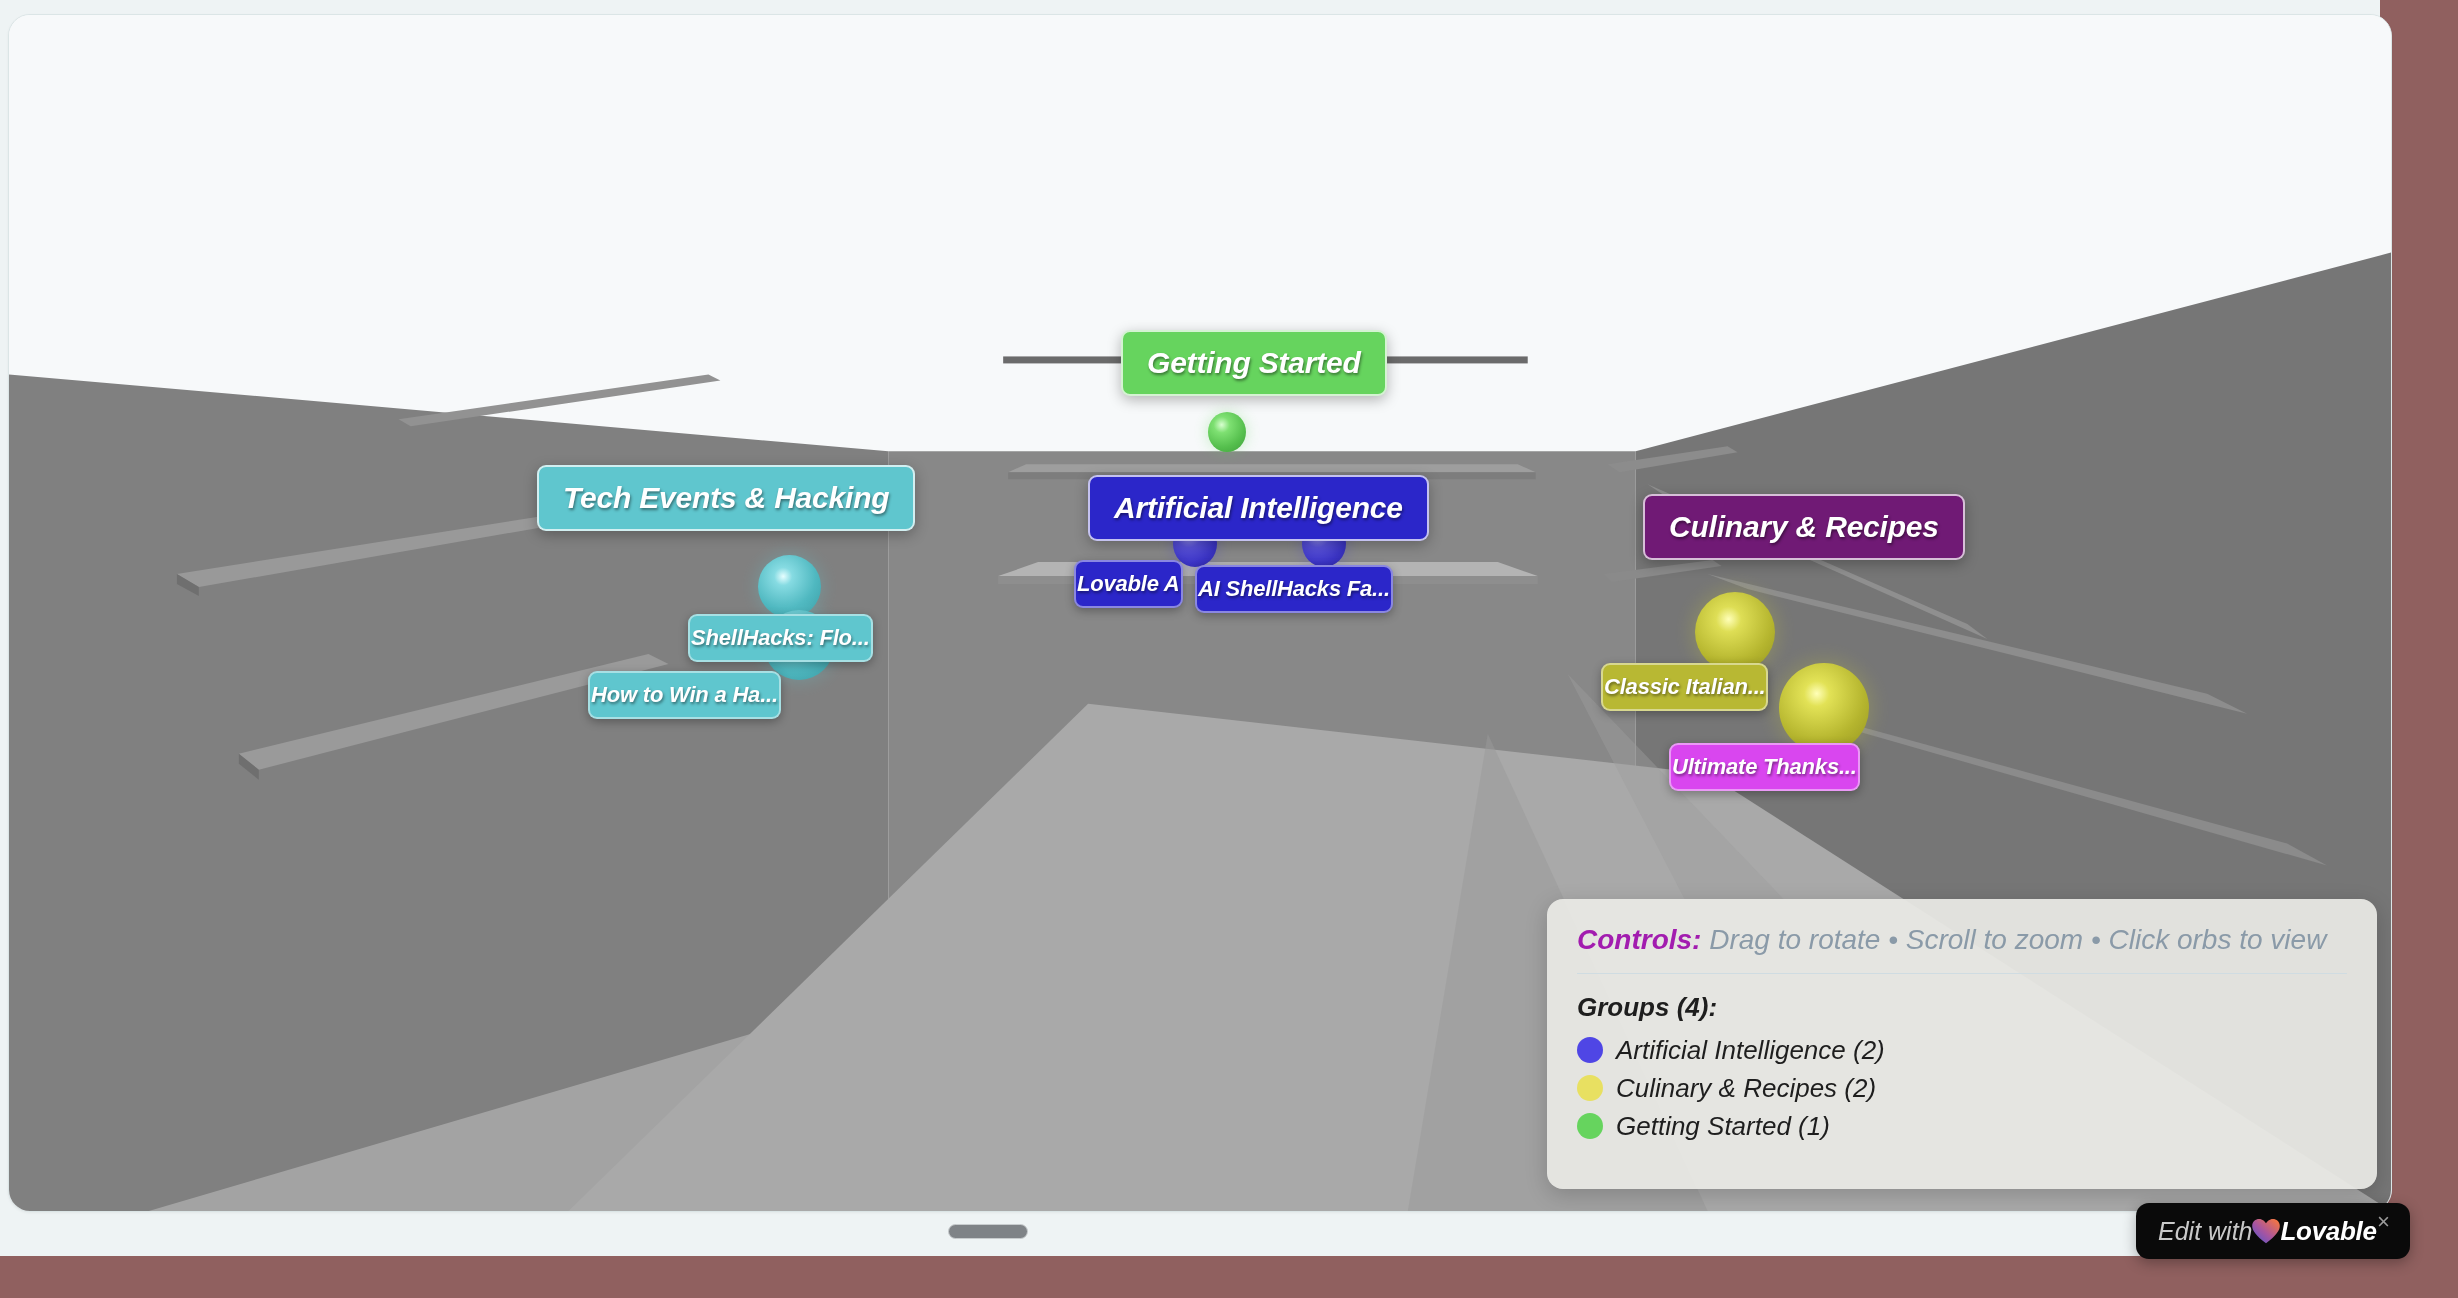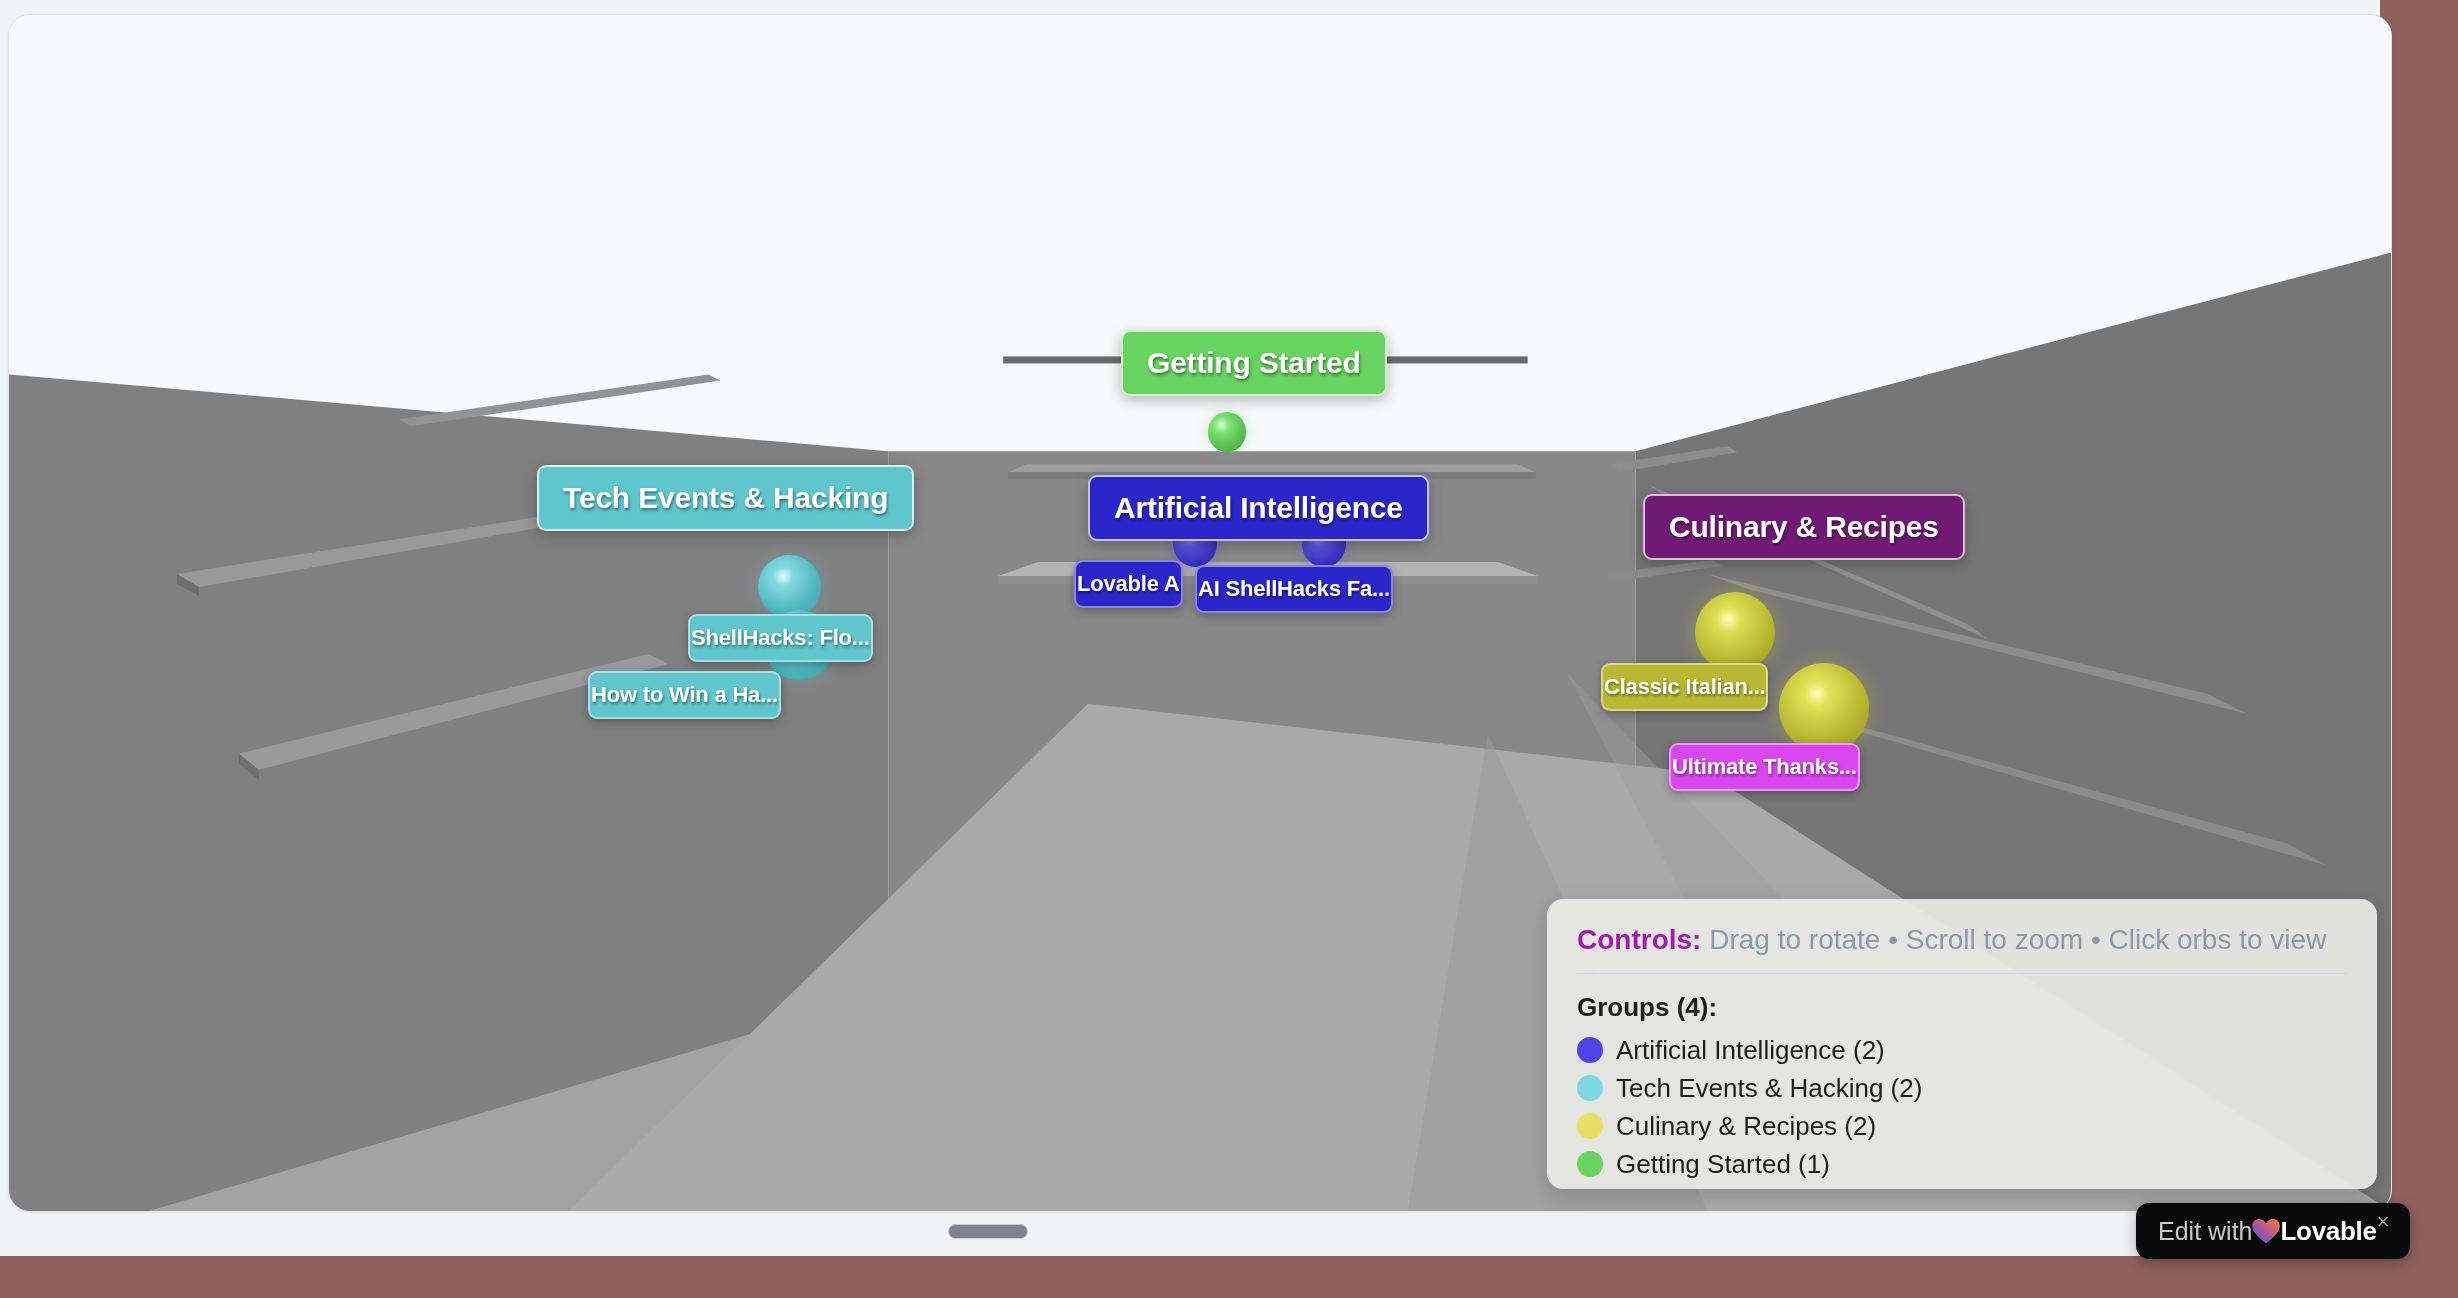--- a/index.html
+++ b/index.html
@@ -3,21 +3,21 @@
 <meta charset="utf-8">
 <title>3D Knowledge Gallery</title>
 <style>
   * { margin:0; padding:0; box-sizing:border-box; }
   html,body{
     width:2458px; height:1298px;
     background:#eef3f3;
     font-family:"Liberation Sans", sans-serif;
     overflow:hidden;
   }
-  #root{ position:relative; width:2458px; height:1298px; }
+  #root{ position:relative; width:2458px; height:1298px;font-style:italic; }
 
   
   .page-bg{ position:absolute; inset:0; background:#eef3f4; }
   .right-edge-bar{
     position:absolute; top:0; right:0; width:78px; height:1298px;
     background:#90605f;
   }
   .bottom-edge-bar{
     position:absolute; left:0; bottom:0; width:2458px; height:42px;
     background:#90605f;
@@ -289,24 +289,20 @@
         <span>Drag to rotate • Scroll to zoom • Click orbs to view</span>
       </div>
 
       <div class="panel-divider"></div>
 
       <div class="groups-title">Groups (4):</div>
 
       <div class="legend-row">
         <span class="legend-dot" style="background:#4f46e5;"></span>
         <span class="legend-label">Artificial Intelligence (2)</span>
-      </div>
-      <div class="legend-row">
-        <span class="legend-dot" style="background:#7dd8e0;"></span>
-        <span class="legend-label">Tech Events &amp; Hacking (2)</span>
       </div>
       <div class="legend-row">
         <span class="legend-dot" style="background:#e8e061;"></span>
         <span class="legend-label">Culinary &amp; Recipes (2)</span>
       </div>
       <div class="legend-row">
         <span class="legend-dot" style="background:#66d45e;"></span>
         <span class="legend-label">Getting Started (1)</span>
       </div>
     </div>

